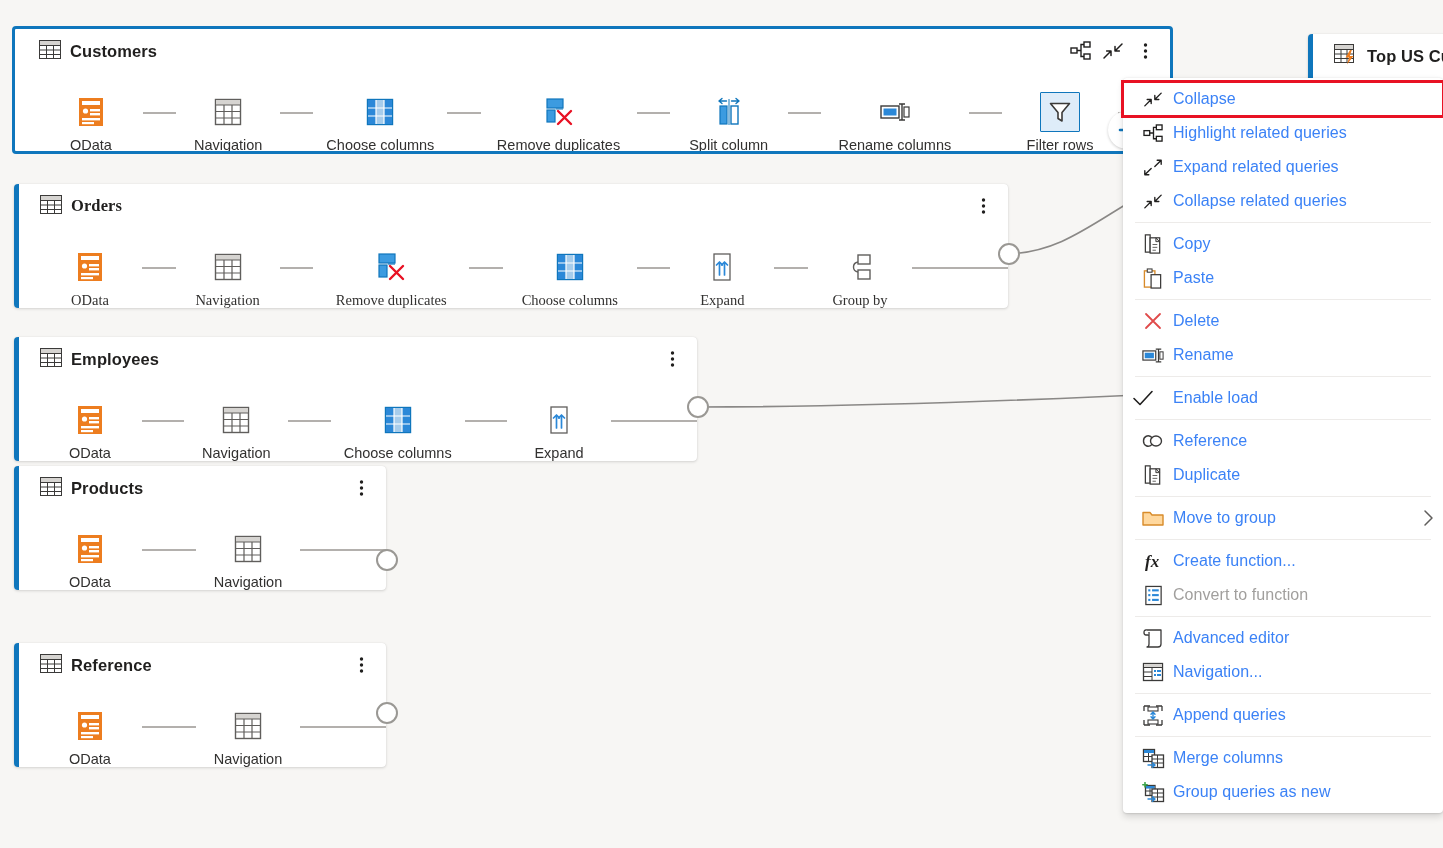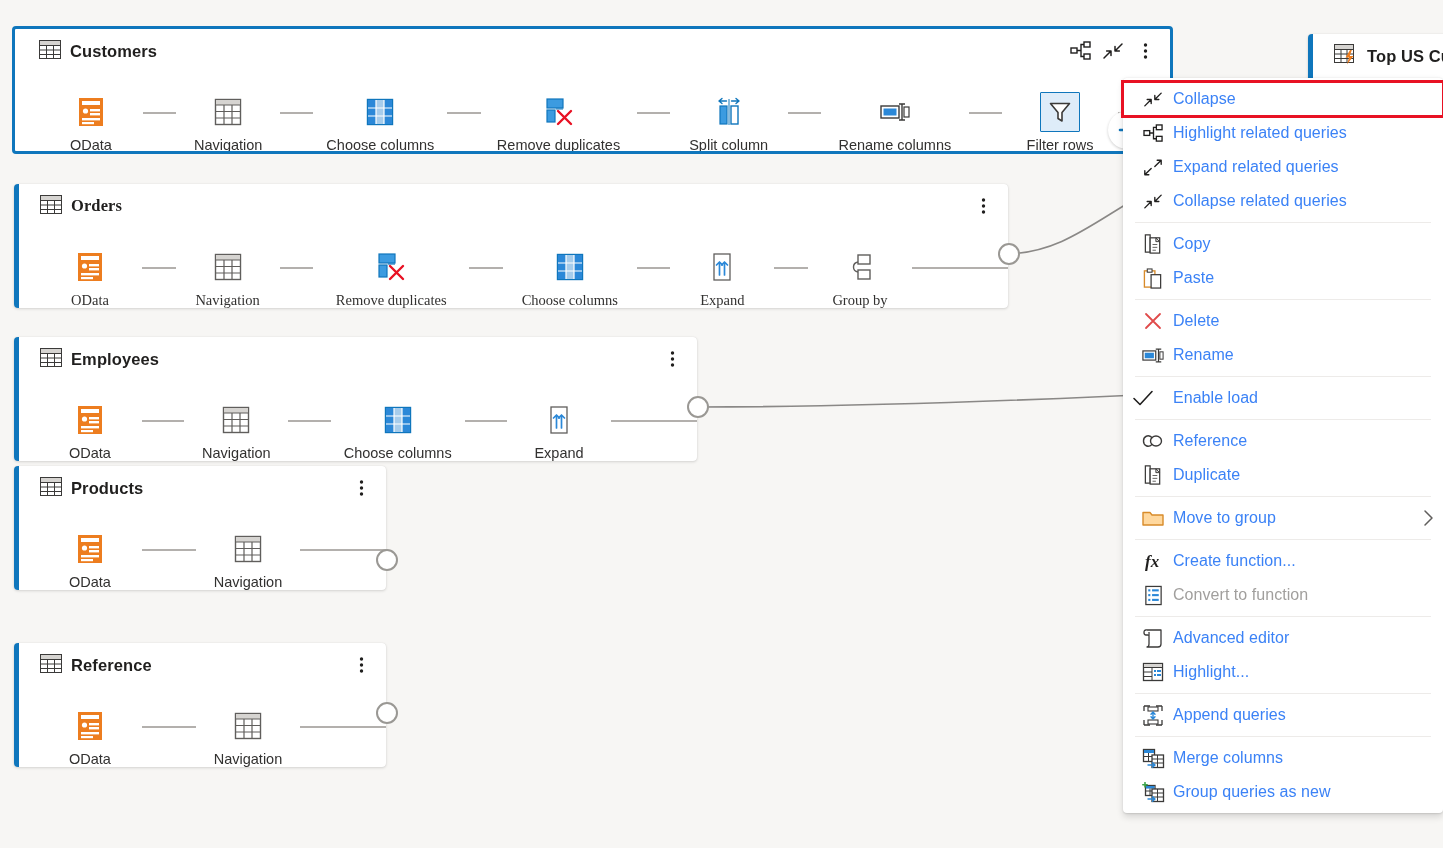--- a/index.html
+++ b/index.html
@@ -725,21 +725,21 @@
         <svg width="22" height="20" viewBox="0 0 22 20">
           <rect x="1.5" y="1.5" width="19" height="17" fill="#fff" stroke="#3B3A39" stroke-width="1.3"></rect>
           <rect x="2" y="2" width="18" height="3.5" fill="#D6D4D1"></rect>
           <path d="M2 5.5H20M2 10H10M2 14.5H10M10 5.5V18.5" stroke="#3B3A39" stroke-width="1"></path>
           <rect x="12" y="8" width="2" height="2" fill="#2B88D8"></rect>
           <rect x="15" y="8" width="4" height="2" fill="#2B88D8"></rect>
           <rect x="12" y="12" width="2" height="2" fill="#2B88D8"></rect>
           <rect x="15" y="12" width="4" height="2" fill="#2B88D8"></rect>
         </svg>
       </span>
-      <span class="mtxt">Highlight...</span>
+      <span class="mtxt">Navigation...</span>
     </div>
 
     <div class="msep"></div>
 
     <div class="mi">
       <span class="mico">
         <svg width="22" height="21" viewBox="0 0 22 21">
           <path d="M2 1H8M2 1V6M20 1H14M20 1V6" stroke="#3B3A39" stroke-width="1.3" fill="none"></path>
           <path d="M2 20H8M2 20V15M20 20H14M20 20V15" stroke="#3B3A39" stroke-width="1.3" fill="none"></path>
           <rect x="6" y="2" width="10" height="4" fill="#fff" stroke="#3B3A39" stroke-width="1.1"></rect>

